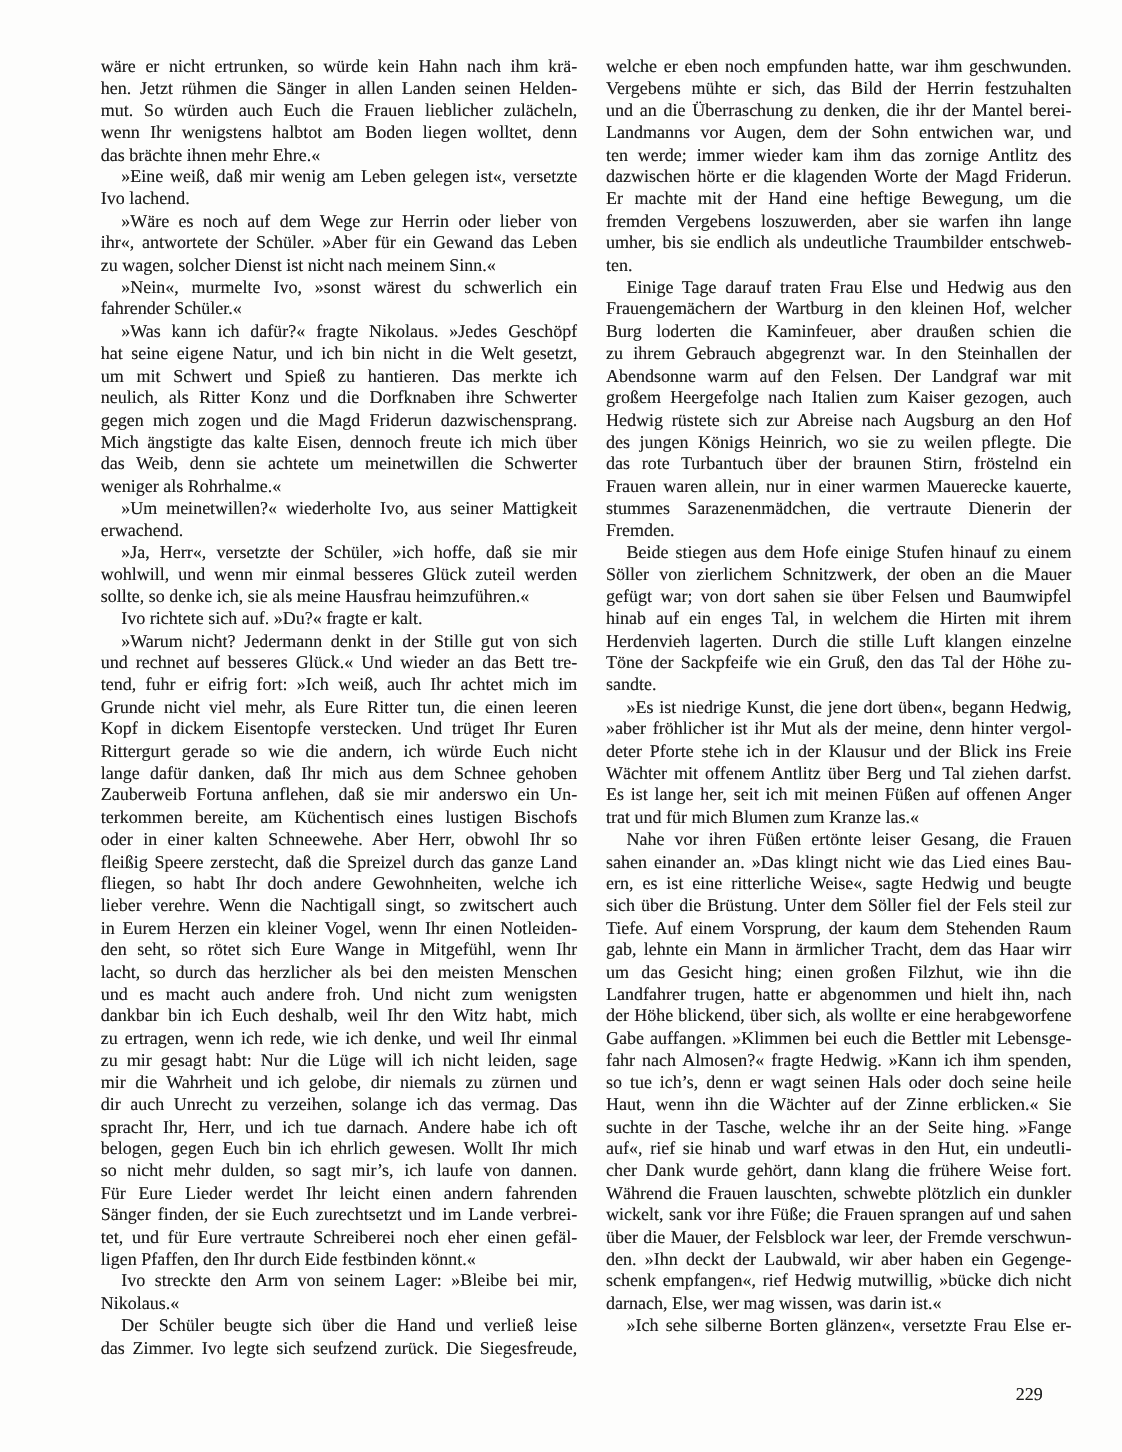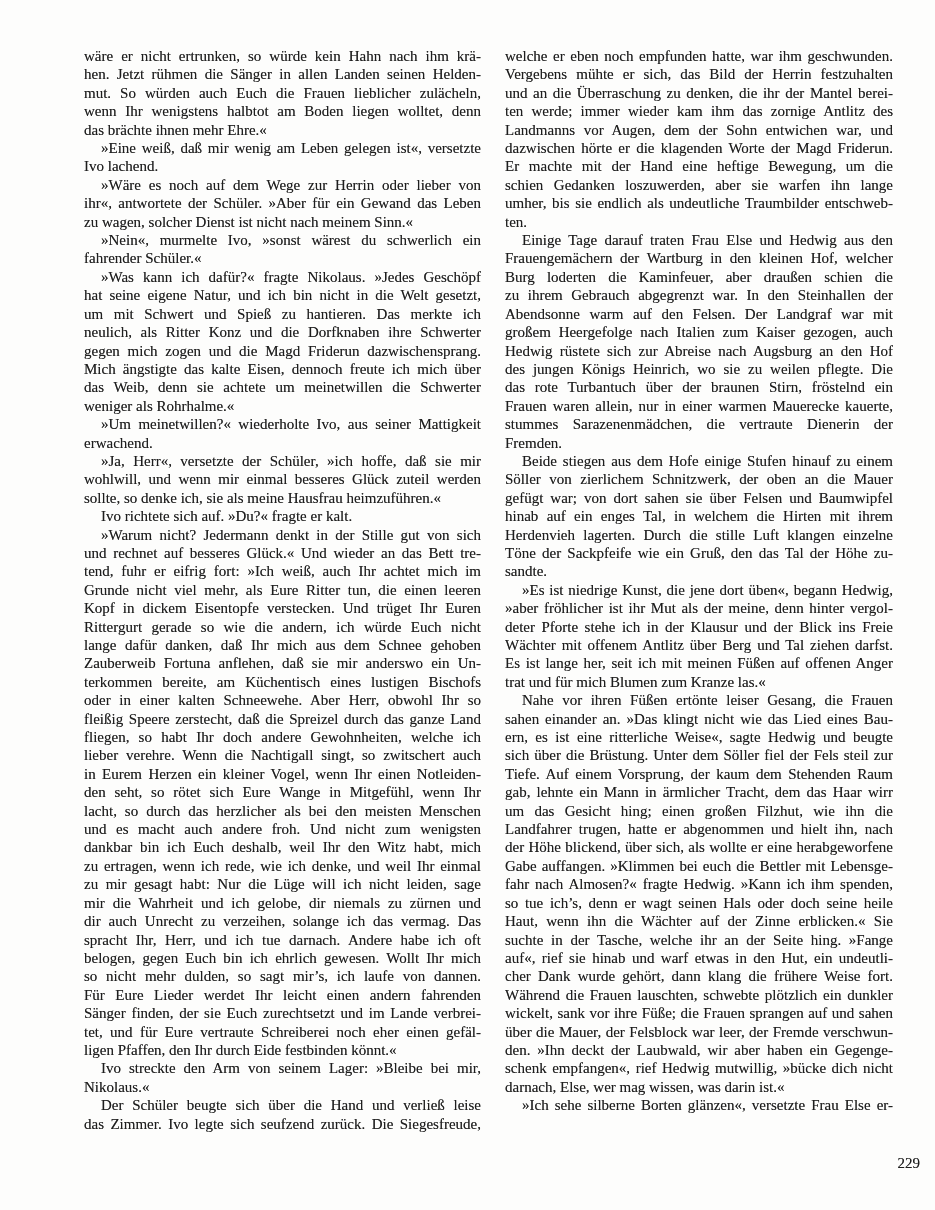--- a/index.html
+++ b/index.html
@@ -33,21 +33,21 @@
     overflow: hidden;
     text-align: justify;
     text-align-last: justify;
     white-space: normal;
   }
   .line.par-end { text-align-last: left; }
   .line.indent  { text-indent: 17px; }
   .page-number {
     position: absolute;
     top: 1154px;
-    left: 532px;
+    left: 481px;
     width: 388px;
     text-align: right;
     font-size: 15px;
     line-height: 18.42px;
     color: #1e1e1e;
   }
 </style>
 </head>
 <body>
 
@@ -110,25 +110,25 @@
       <div class="line par-end">ligen Pfaffen, den Ihr durch Eide festbinden könnt.«</div>
       <div class="line indent">Ivo streckte den Arm von seinem Lager: »Bleibe bei mir,</div>
       <div class="line par-end">Nikolaus.«</div>
       <div class="line indent">Der Schüler beugte sich über die Hand und verließ leise</div>
       <div class="line">das Zimmer. Ivo legte sich seufzend zurück. Die Siegesfreude,</div>
     </div>
   <div class="col col-right">
       <div class="line">welche er eben noch empfunden hatte, war ihm geschwunden.</div>
       <div class="line">Vergebens mühte er sich, das Bild der Herrin festzuhalten</div>
       <div class="line">und an die Überraschung zu denken, die ihr der Mantel berei-</div>
+      <div class="line">Landmanns vor Augen, dem der Sohn entwichen war, und</div>
       <div class="line">ten werde; immer wieder kam ihm das zornige Antlitz des</div>
-      <div class="line">Landmanns vor Augen, dem der Sohn entwichen war, und</div>
       <div class="line">dazwischen hörte er die klagenden Worte der Magd Friderun.</div>
       <div class="line">Er machte mit der Hand eine heftige Bewegung, um die</div>
-      <div class="line">schien Gedanken loszuwerden, aber sie warfen ihn lange</div>
+      <div class="line">fremden Vergebens loszuwerden, aber sie warfen ihn lange</div>
       <div class="line">umher, bis sie endlich als undeutliche Traumbilder entschweb-</div>
       <div class="line par-end">ten.</div>
       <div class="line indent">Einige Tage darauf traten Frau Else und Hedwig aus den</div>
       <div class="line">Frauengemächern der Wartburg in den kleinen Hof, welcher</div>
       <div class="line">Burg loderten die Kaminfeuer, aber draußen schien die</div>
       <div class="line">zu ihrem Gebrauch abgegrenzt war. In den Steinhallen der</div>
       <div class="line">Abendsonne warm auf den Felsen. Der Landgraf war mit</div>
       <div class="line">großem Heergefolge nach Italien zum Kaiser gezogen, auch</div>
       <div class="line">Hedwig rüstete sich zur Abreise nach Augsburg an den Hof</div>
       <div class="line">des jungen Königs Heinrich, wo sie zu weilen pflegte. Die</div>

